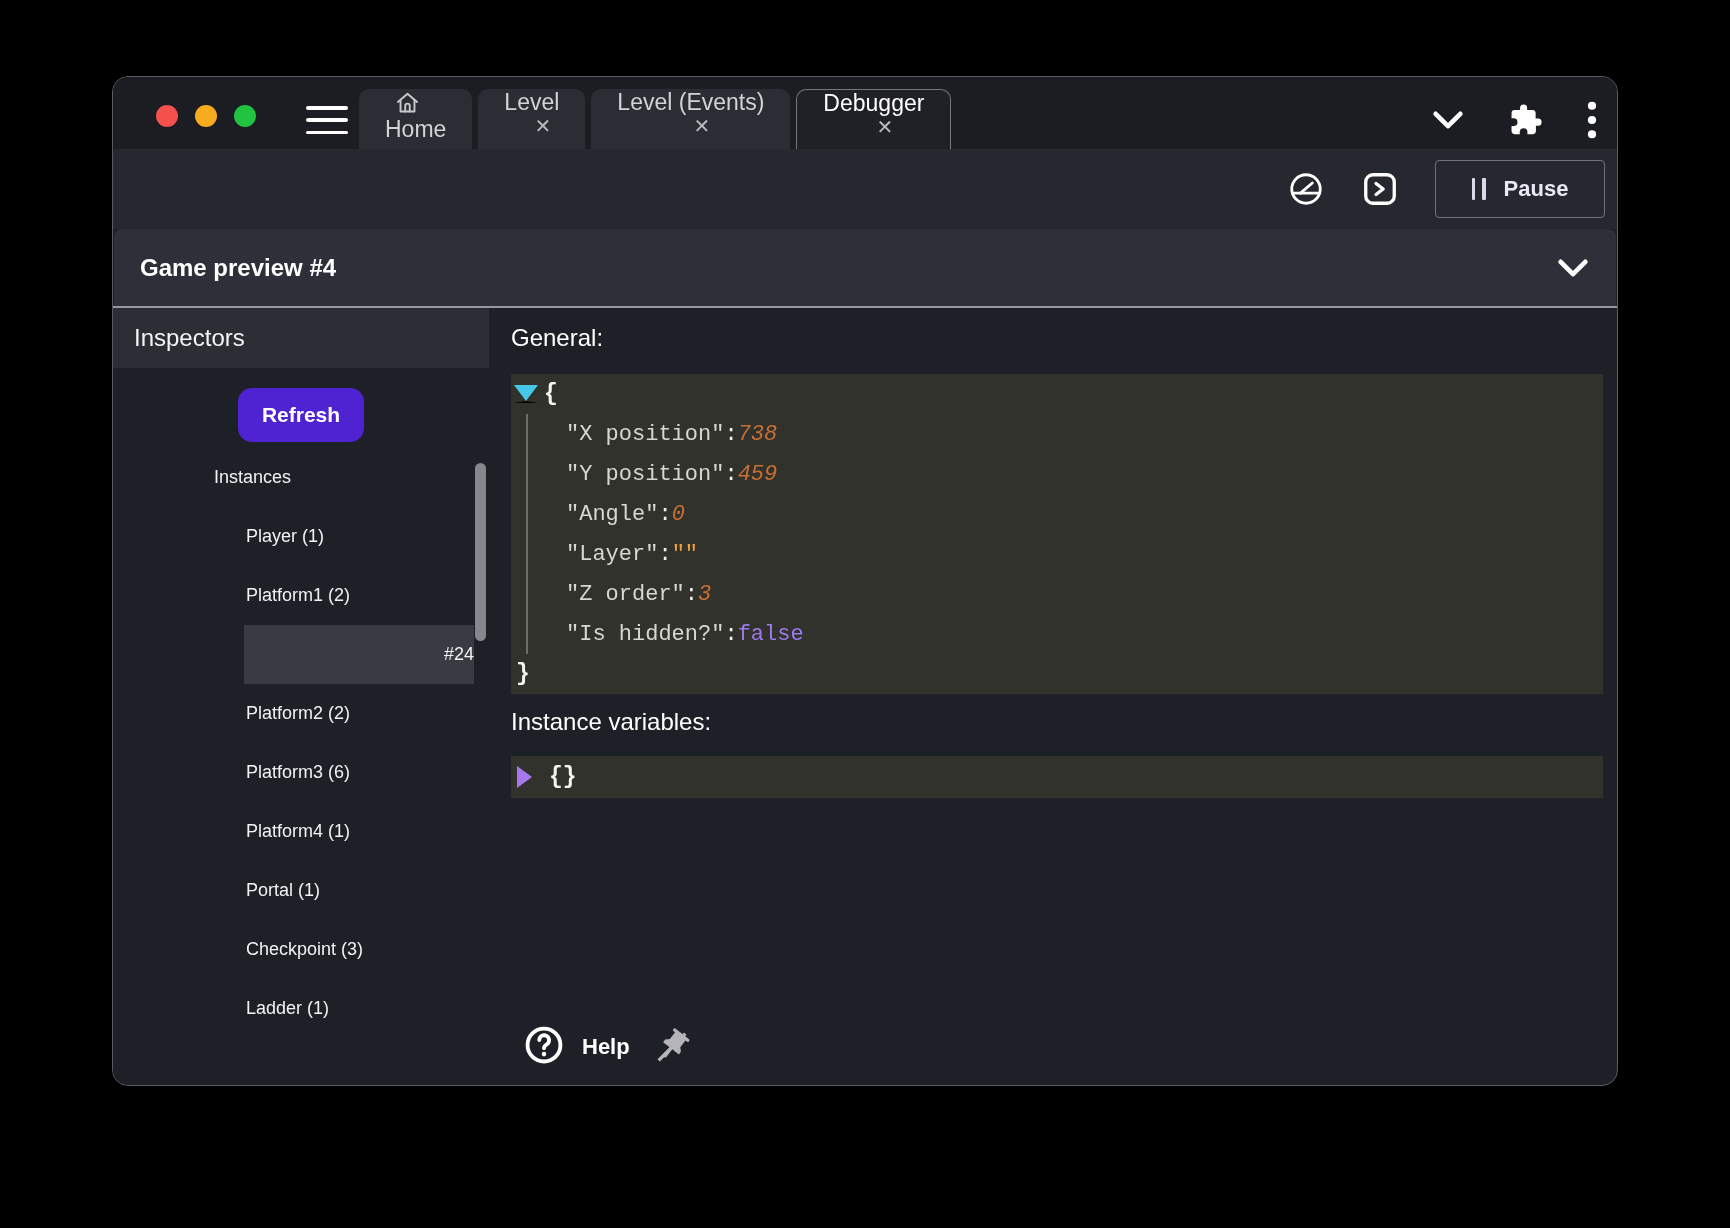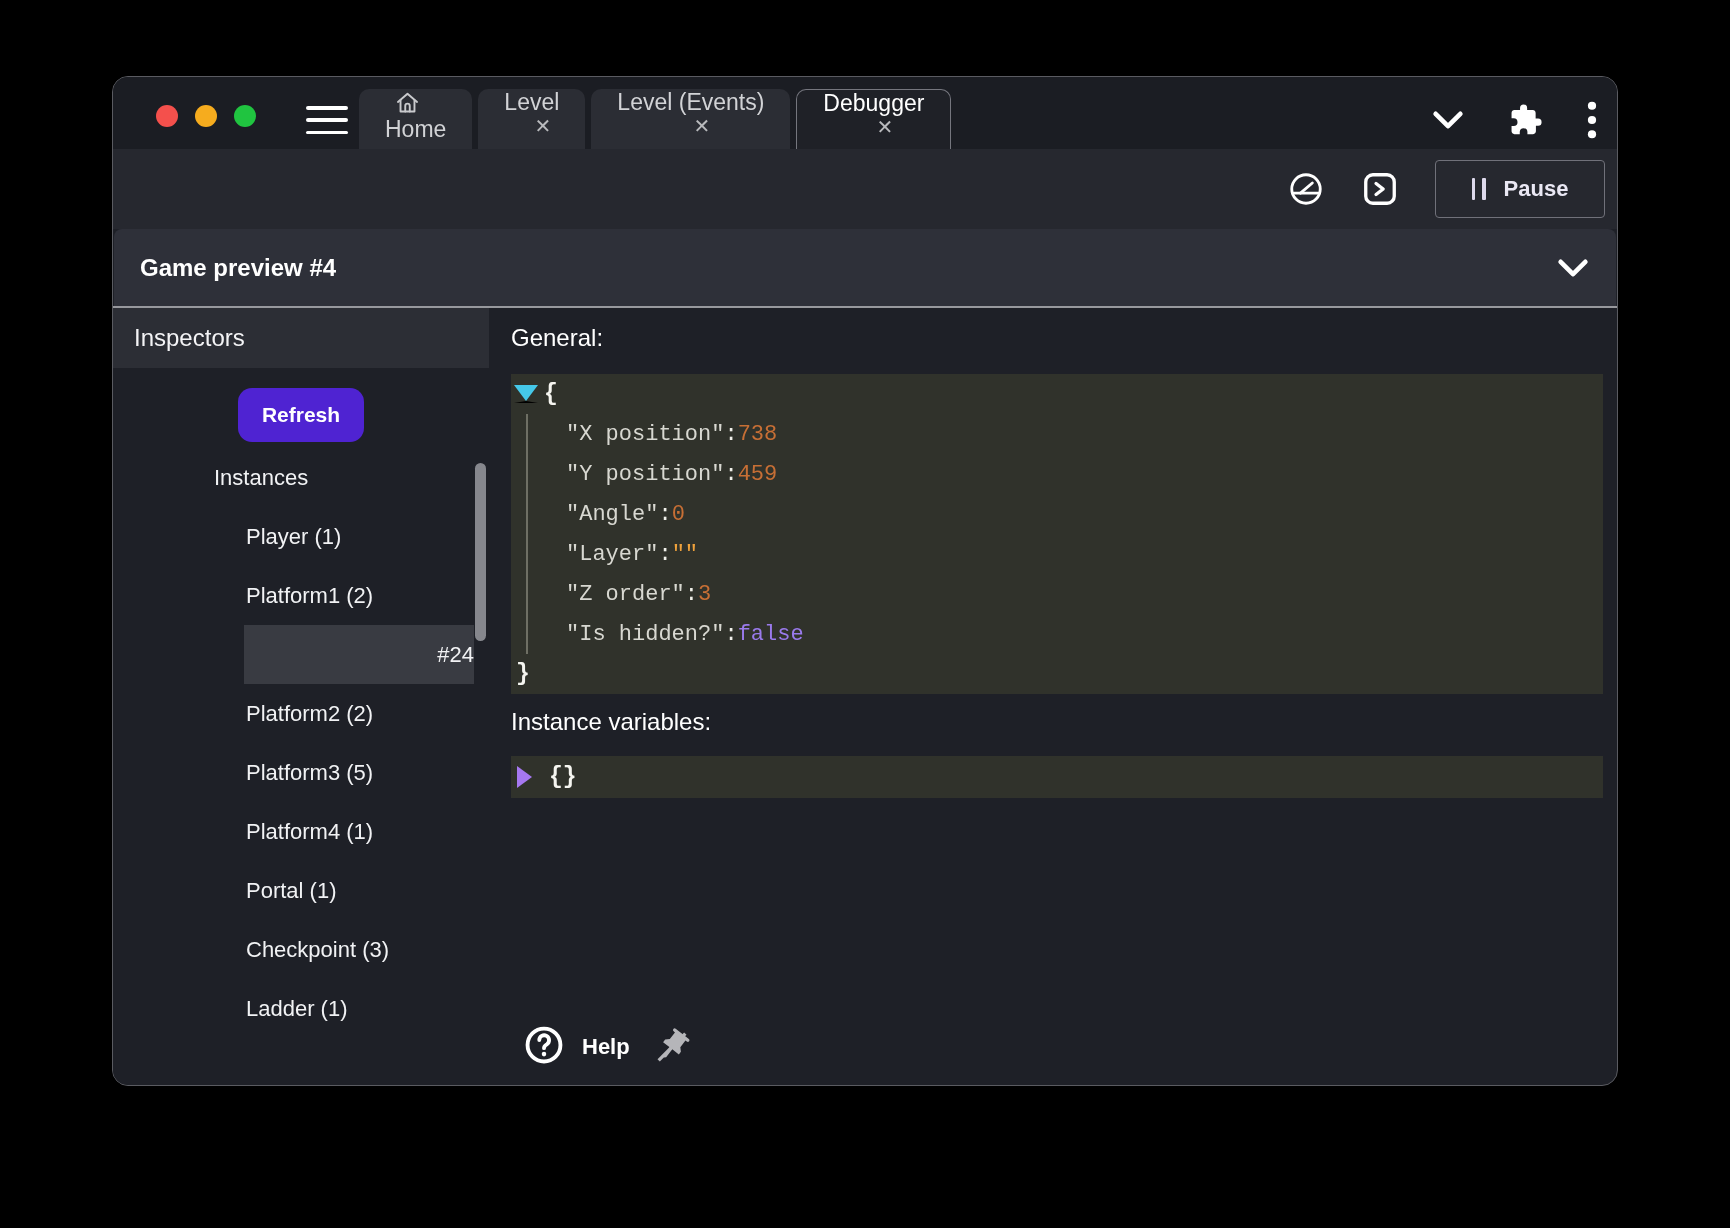--- a/index.html
+++ b/index.html
@@ -49,21 +49,21 @@
   
   .content{position:absolute;left:0;right:0;top:231px;bottom:0;}
 
   .sidebar{position:absolute;left:0;top:0;bottom:0;width:376px;background:#1e2027;}
   .sidebar-header{height:60px;background:#2c2e35;display:flex;align-items:center;padding-left:21px;
                   font-size:24px;color:#f4f4f6;}
   .refresh-btn{position:absolute;left:125px;top:80px;width:126px;height:54px;border:none;border-radius:14px;
                background:var(--accent,#4f23d2);color:#fff;font-weight:bold;font-size:21px;cursor:pointer;
                font-family:"Liberation Sans",sans-serif;}
   .tree{position:absolute;left:0;right:0;top:140px;}
-  .tree-row{height:59px;display:flex;align-items:center;font-size:22px;color:#f1f2f4;
+  .tree-row{height:59px;display:flex;align-items:center;font-size:18px;color:#f1f2f4;
             padding-left:133px;box-sizing:border-box;cursor:pointer;}
   .tree-row.root{padding-left:101px;}
   .tree-row.inst{padding-left:160px;justify-content:flex-end;}
   .tree-row.selected{background:#393b42;margin-left:131px;margin-right:15px;padding-left:29px;}
   .sb-scroll{position:absolute;right:3px;top:155px;width:11px;height:178px;border-radius:6px;background:#86878d;cursor:pointer;}
 
   .main{position:absolute;left:376px;right:0;top:0;bottom:0;}
   .lbl{position:absolute;left:22px;font-size:24px;color:#fff;}
   .lbl-general{top:16px;}
   .lbl-vars{top:400px;}
@@ -73,21 +73,21 @@
   .code2{top:448px;height:42px;display:flex;align-items:center;}
   .crow{height:40px;display:flex;align-items:center;}
   .tri-down{width:0;height:0;border-left:12px solid transparent;border-right:12px solid transparent;
             border-top:16px solid var(--expander_open,#45c8e8);margin:0 6px 0 3px;cursor:pointer;background:none;padding:0;}
   .tri-right{width:0;height:0;border-top:11px solid transparent;border-bottom:11px solid transparent;
              border-left:15px solid var(--expander_closed,#a678f0);margin-left:6px;cursor:pointer;background:none;padding:0;border-right:none;}
   .brace{font-weight:bold;color:#f5f5f0;font-size:23px;}
   .cbody{margin-left:15px;border-left:2px solid #6e6f64;padding-left:38px;}
   .ckey{color:#d8d8d1;}
   .csep{color:#f0f0ea;}
-  .cval.num{color:var(--number,#c76f35);}
+  .cval.num{color:var(--number,#c76f35);font-style:italic;}
   .cval.str{color:var(--string,#efa23c);}
   .cval.bool{color:var(--boolean,#9a7aec);}
   .close-row{padding-left:5px;}
   .code2 .brace2{font-weight:bold;color:#f5f5f0;font-size:23px;margin-left:17px;}
 
   .footer{position:absolute;left:34px;bottom:16px;display:flex;align-items:center;gap:22px;}
   .help-btn{display:flex;align-items:center;gap:17px;background:none;border:none;padding:0;cursor:pointer;}
   .help-label{color:#fff;font-weight:bold;font-size:22px;font-family:"Liberation Sans",sans-serif;}
 </style>
 </head>
@@ -201,21 +201,21 @@
         <div class="tree-row">
             <span>Platform1 (2)</span>
           </div>
         <div class="tree-row inst selected">
             <span>#24</span>
           </div>
         <div class="tree-row">
             <span>Platform2 (2)</span>
           </div>
         <div class="tree-row">
-            <span>Platform3 (5)</span>
+            <span>Platform3 (6)</span>
           </div>
         <div class="tree-row">
             <span>Platform4 (1)</span>
           </div>
         <div class="tree-row">
             <span>Portal (1)</span>
           </div>
         <div class="tree-row">
             <span>Checkpoint (3)</span>
           </div>

